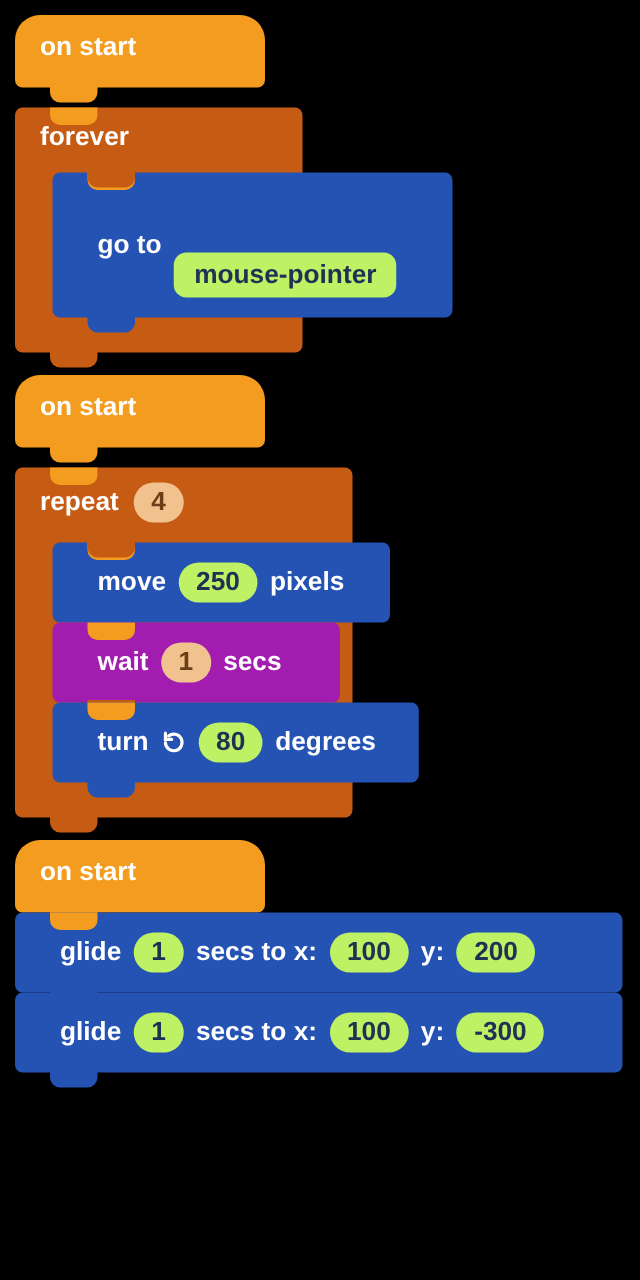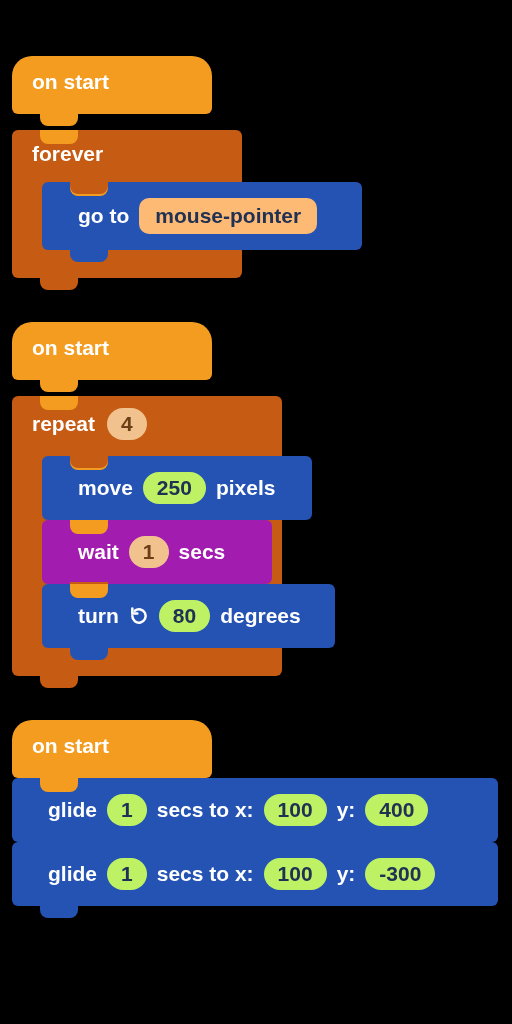--- a/index.html
+++ b/index.html
@@ -16,21 +16,20 @@
   .stack { margin-bottom: 18px; }
 
   
   .hat {
     position: relative;
     background: #f39c1f;
     border-radius: 20px 20px 6px 6px;
     padding: 14px 27px 20px 20px;
     width: 200px;
     color: #fff;
-    margin-top: 44px;
   }
   .hat .bump {
     position: absolute;
     left: 28px;
     bottom: -12px;
     width: 38px;
     height: 14px;
     background: #f39c1f;
     border-radius: 0 0 8px 8px;
   }
@@ -135,24 +134,25 @@
     display: inline-flex;
     align-items: center;
     justify-content: center;
     border-radius: 999px;
     padding: 4px 14px;
     font-weight: 700;
   }
   .pill-num-blue { background: #bef264; color: #203153; }
   .pill-num-ctrl { background: #f1c28e; color: #6a3e16; }
   .pill-drop {
-    background: #fdba74;
+    background: #bef264;
     color: #203153;
     border-radius: 10px;
     padding: 6px 16px;
+    margin-top: 48px;
   }
 
   
   .rot-icon {
     display: inline-block;
     width: 20px;
     height: 20px;
   }
   .rot-icon svg { display: block; }
 
@@ -245,21 +245,21 @@
     <span>on start</span>
     <div class="bump"></div>
   </div>
   <div class="cmd motion w-glide after-hat">
     <div class="notch-in"></div>
     <span>glide</span>
     <span class="pill pill-num-blue">1</span>
     <span>secs to x:</span>
     <span class="pill pill-num-blue">100</span>
     <span>y:</span>
-    <span class="pill pill-num-blue">400</span>
+    <span class="pill pill-num-blue">200</span>
     <div class="bump"></div>
   </div>
   <div class="cmd motion w-glide after-motion">
     <div class="notch-in"></div>
     <span>glide</span>
     <span class="pill pill-num-blue">1</span>
     <span>secs to x:</span>
     <span class="pill pill-num-blue">100</span>
     <span>y:</span>
     <span class="pill pill-num-blue">-300</span>

